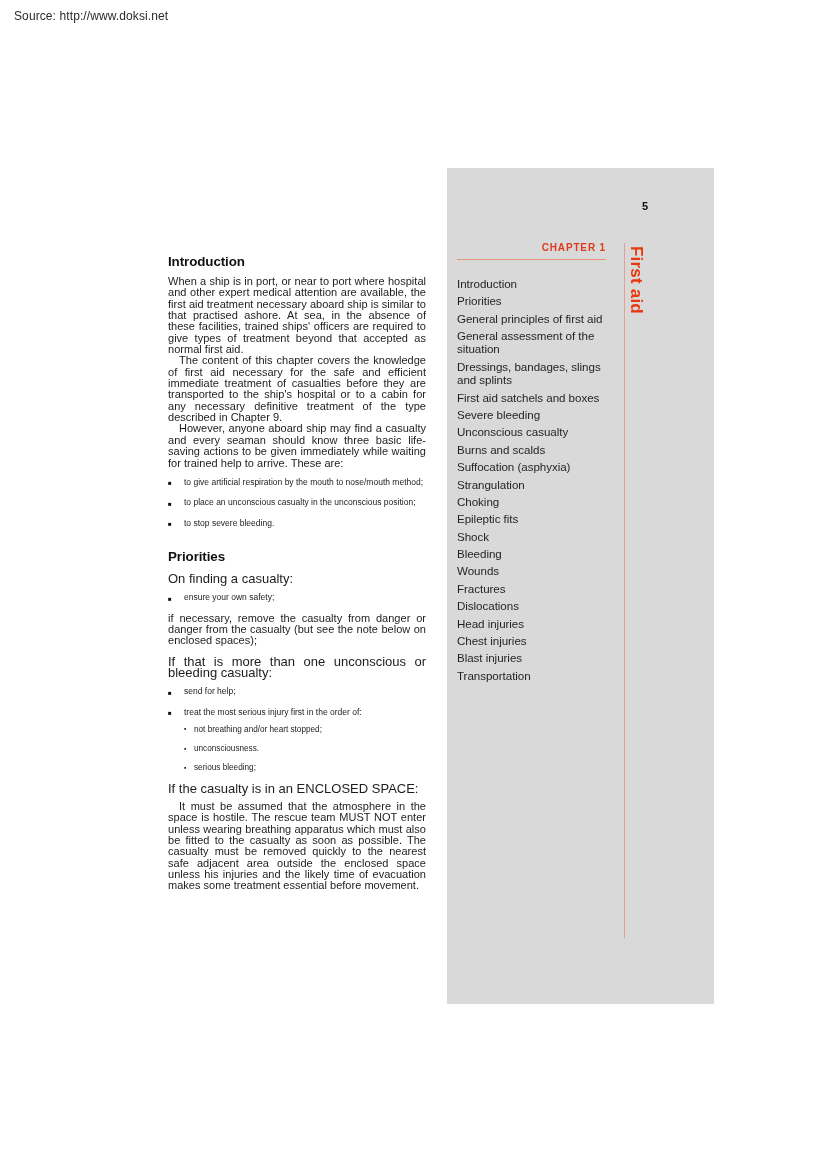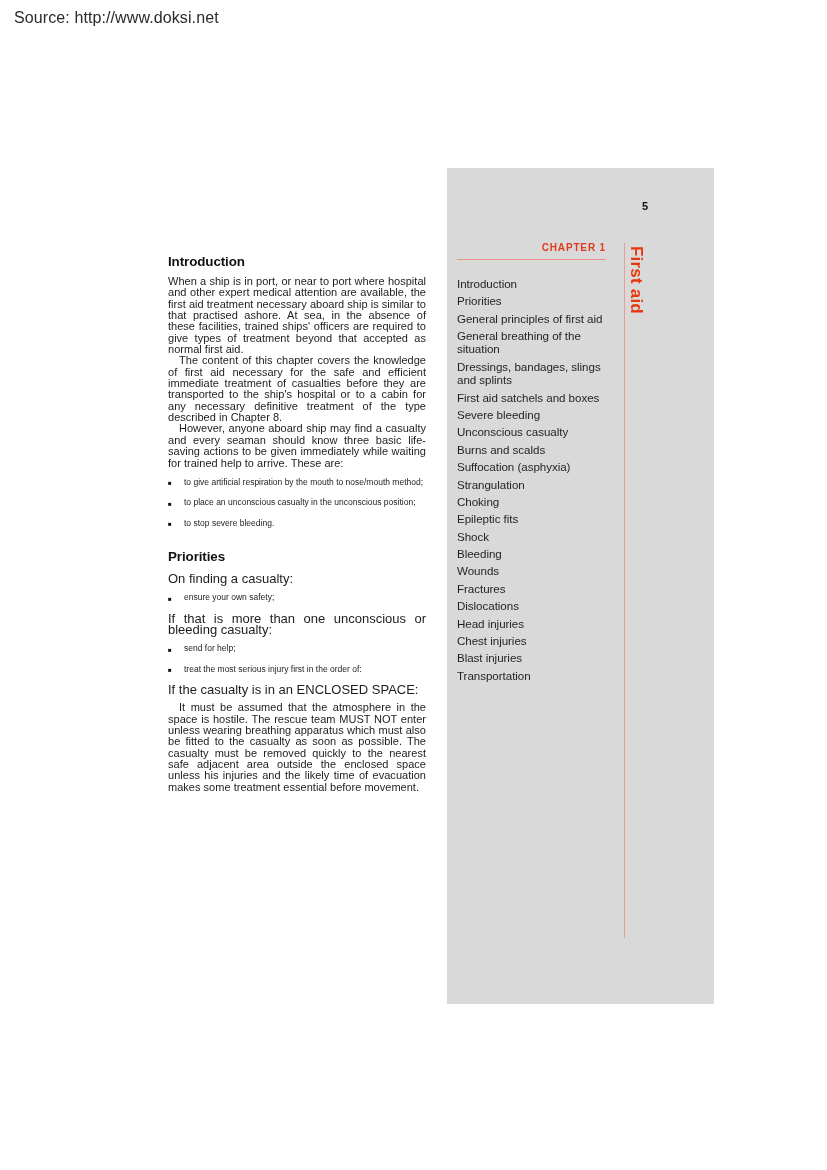--- a/index.html
+++ b/index.html
@@ -14,21 +14,21 @@
     font-family: "Liberation Sans", sans-serif;
     color: #1b1b1b;
     overflow: hidden;
   }
 
   
   .source-line {
     position: absolute;
     left: 14px;
     top: 9px;
-    font-size: 16px;
+    font-size: 12px;
     color: #2a2a2a;
     letter-spacing: 0.1px;
     white-space: nowrap;
   }
 
   
   .side-panel {
     position: absolute;
     left: 447px;
     top: 168px;
@@ -195,21 +195,21 @@
 
   <div class="page-number">5</div>
 
   <div class="chapter-label">CHAPTER 1</div>
   <div class="chapter-rule"></div>
 
   <ul class="toc">
     <li class="toc-item">Introduction</li>
     <li class="toc-item">Priorities</li>
     <li class="toc-item">General principles of first aid</li>
-    <li class="toc-item">General breathing of the situation</li>
+    <li class="toc-item">General assessment of the situation</li>
     <li class="toc-item">Dressings, bandages, slings and splints</li>
     <li class="toc-item">First aid satchels and boxes</li>
     <li class="toc-item">Severe bleeding</li>
     <li class="toc-item">Unconscious casualty</li>
     <li class="toc-item">Burns and scalds</li>
     <li class="toc-item">Suffocation (asphyxia)</li>
     <li class="toc-item">Strangulation</li>
     <li class="toc-item">Choking</li>
     <li class="toc-item">Epileptic fits</li>
     <li class="toc-item">Shock</li>
@@ -226,45 +226,53 @@
   <div class="vertical-rule"></div>
   <div class="vertical-title">First aid</div>
 
 </div>
 
 <div class="text-column">
 
   <h2 class="section-heading">Introduction</h2>
 
   <p class="body-para">When a ship is in port, or near to port where hospital and other expert medical attention are available, the first aid treatment necessary aboard ship is similar to that practised ashore. At sea, in the absence of these facilities, trained ships' officers are required to give types of treatment beyond that accepted as normal first aid.</p>
-  <p class="body-para indent">The content of this chapter covers the knowledge of first aid necessary for the safe and efficient immediate treatment of casualties before they are transported to the ship's hospital or to a cabin for any necessary definitive treatment of the type described in Chapter 8.</p>
+  <p class="body-para indent">The content of this chapter covers the knowledge of first aid necessary for the safe and efficient immediate treatment of casualties before they are transported to the ship's hospital or to a cabin for any necessary definitive treatment of the type described in Chapter 9.</p>
   <p class="body-para indent">However, anyone aboard ship may find a casualty and every seaman should know three basic life-saving actions to be given immediately while waiting for trained help to arrive. These are:</p>
 
   <ul class="bullet-list">
     <li>to give artificial respiration by the mouth to nose/mouth method;</li>
     <li>to place an unconscious casualty in the unconscious position;</li>
     <li>to stop severe bleeding.</li>
   </ul>
 
   <h2 class="section-heading heading-priorities">Priorities</h2>
 
   <p class="lead-in">On finding a casualty:</p>
 
   <ul class="bullet-list">
     <li>ensure your own safety;</li>
   </ul>
 
+  <p class="body-para">if necessary, remove the casualty from danger or danger from the casualty (but see the note below on enclosed spaces);</p>
 
 
   <p class="lead-in">If that is more than one unconscious or bleeding casualty:</p>
 
   <ul class="bullet-list">
     <li>send for help;</li>
     <li>treat the most serious injury first in the order of:</li>
   </ul>
 
+  <div class="sub-list-wrap">
+    <ul class="sub-list">
+      <li>not breathing and/or heart stopped;</li>
+      <li>unconsciousness.</li>
+      <li>serious bleeding;</li>
+    </ul>
+  </div>
 
   <p class="lead-in">If the casualty is in an ENCLOSED SPACE:</p>
 
 
   <p class="body-para indent">It must be assumed that the atmosphere in the space is hostile. The rescue team MUST NOT enter unless wearing breathing apparatus which must also be fitted to the casualty as soon as possible. The casualty must be removed quickly to the nearest safe adjacent area outside the enclosed space unless his injuries and the likely time of evacuation makes some treatment essential before movement.</p>
 
 </div>
 
 </body></html>

